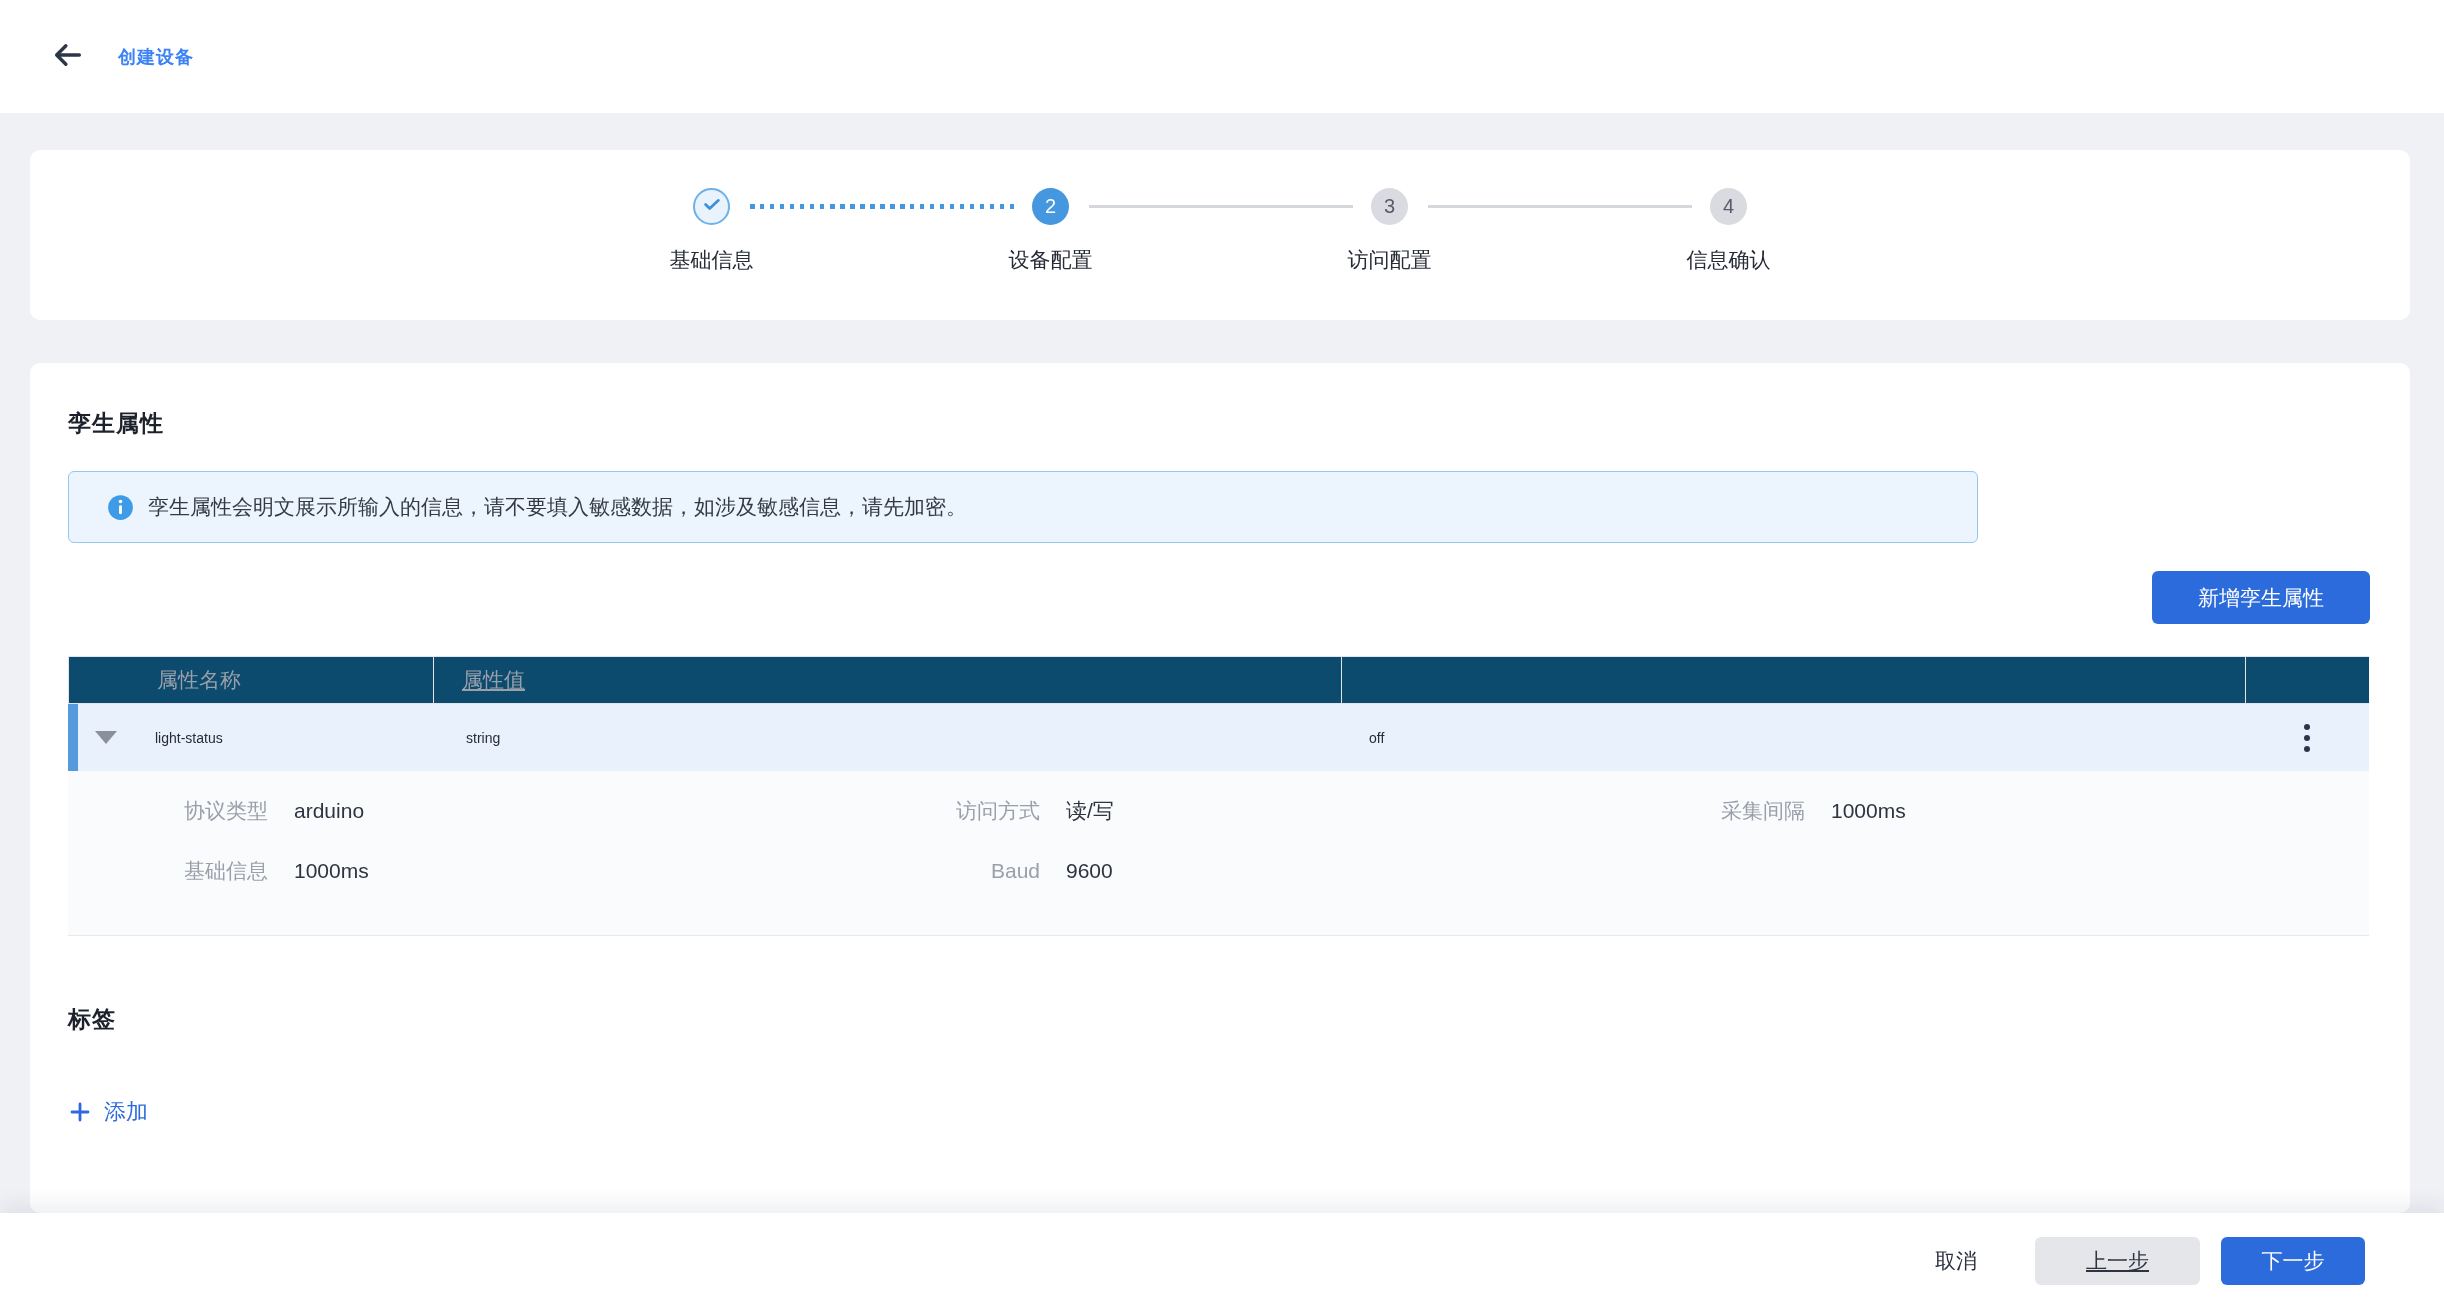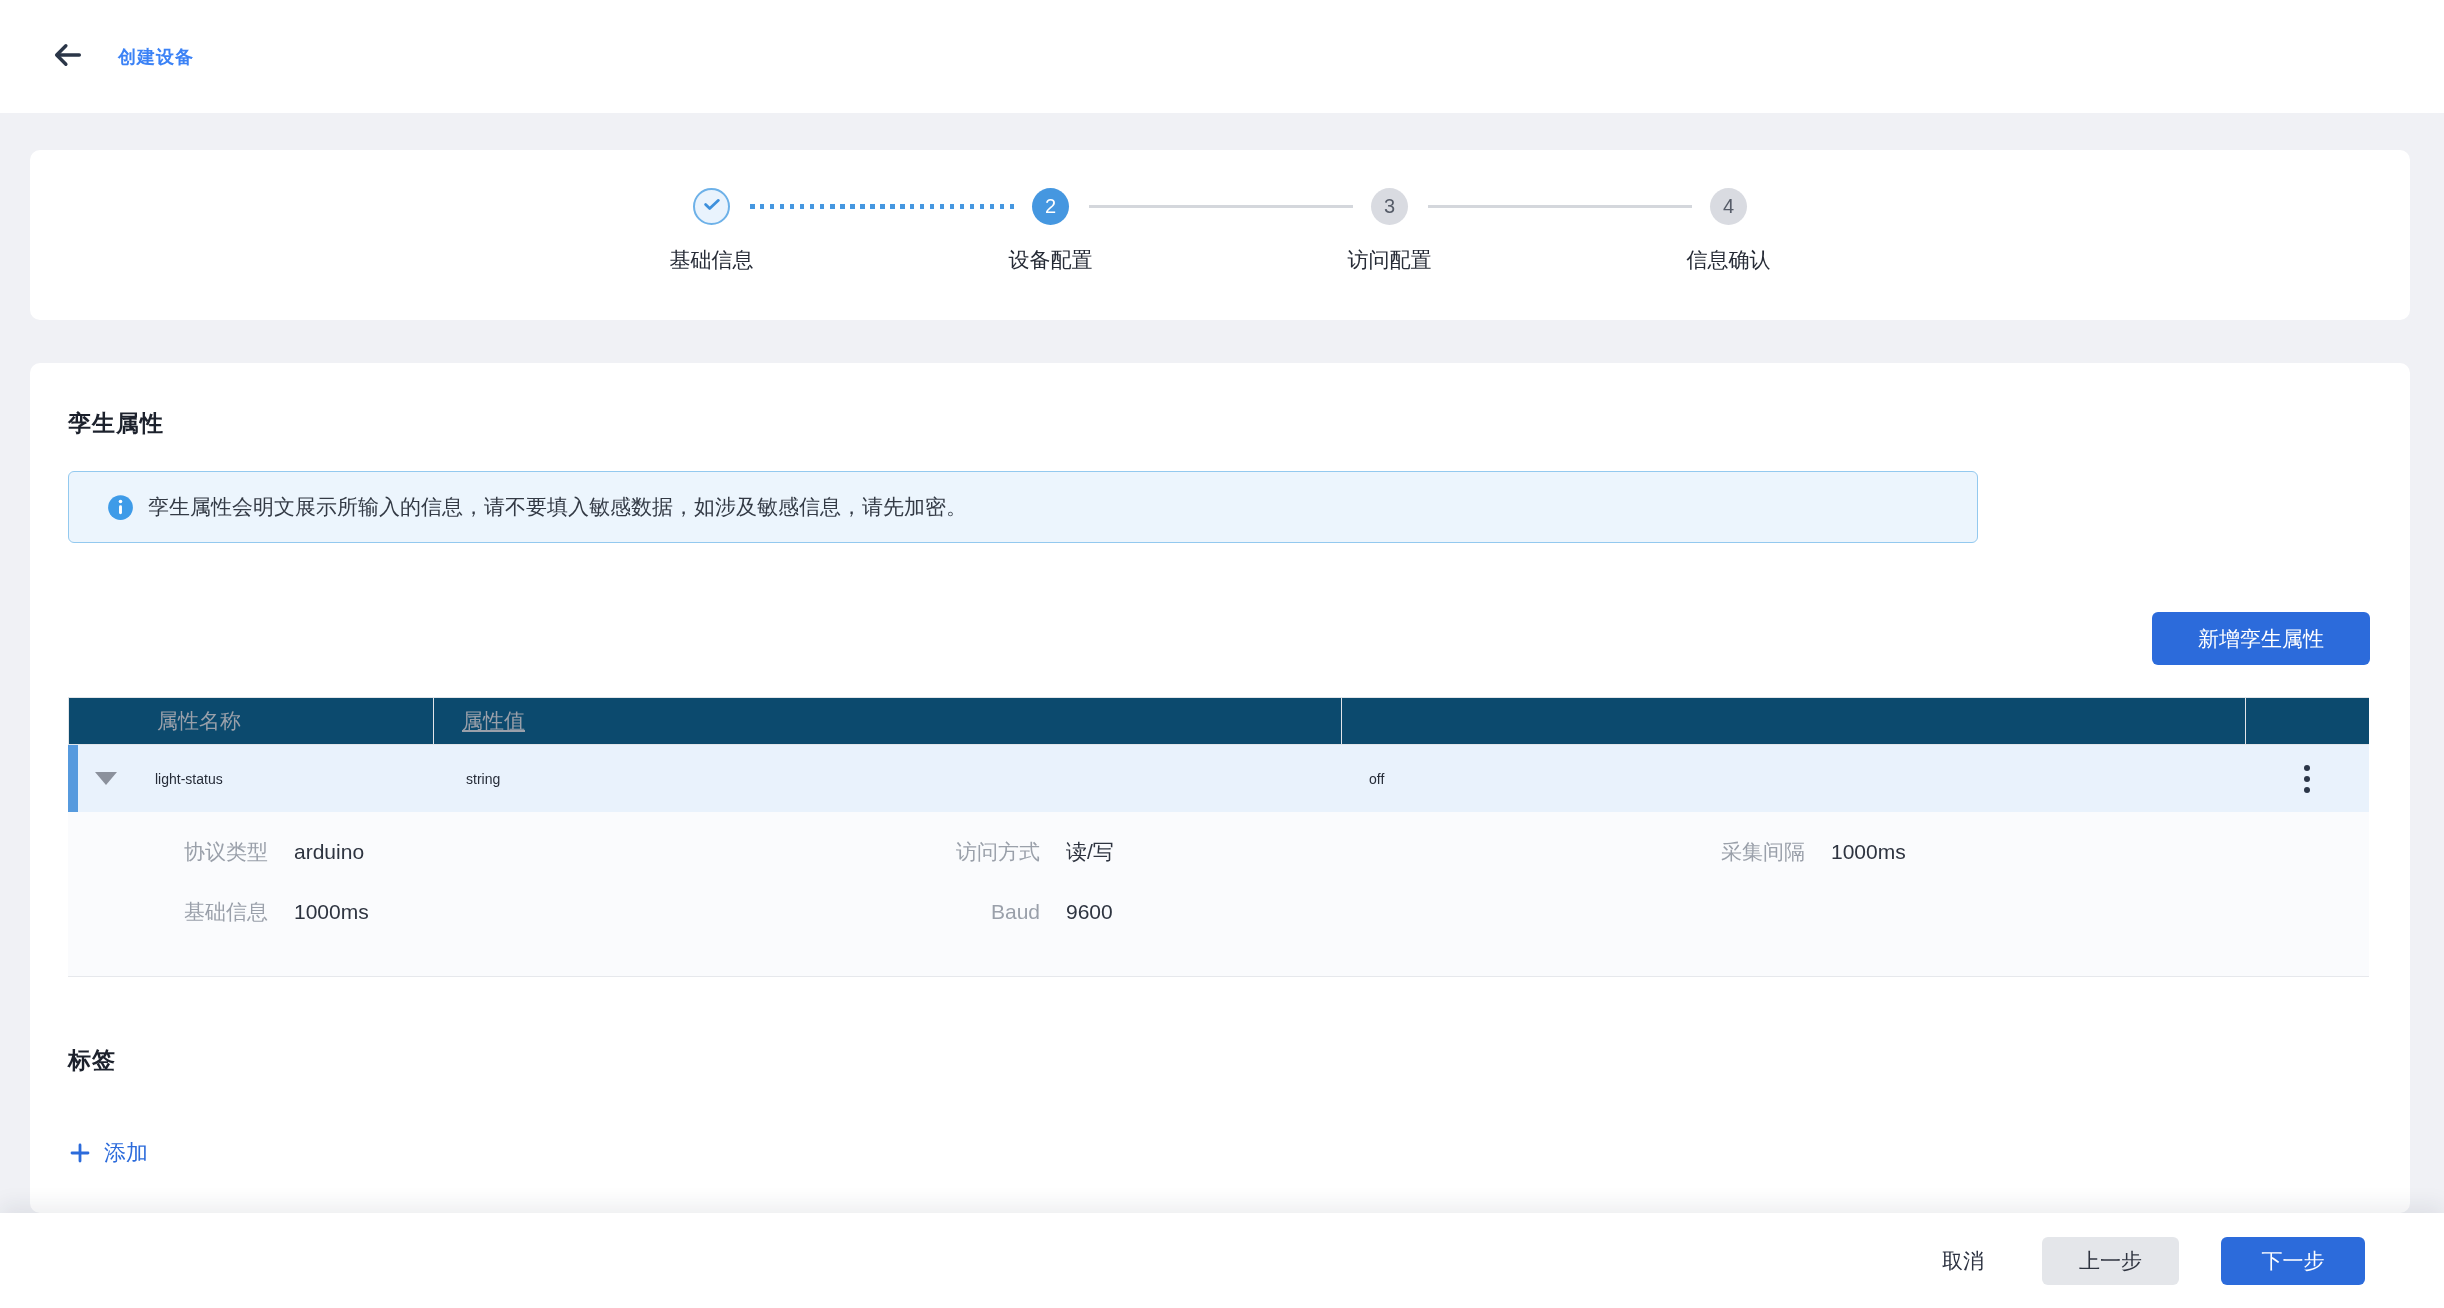--- a/index.html
+++ b/index.html
@@ -80,21 +80,21 @@
     background:var(--alert-bg);border:1px solid var(--alert-border);border-radius:6px;
     display:flex;align-items:center;padding-left:38px;
   }
   .alert-text{margin-left:14px;font-size:21px;color:#333a45;}
   .toolbar{margin-top:28px;display:flex;justify-content:flex-end;width:2302px;}
   .btn{
     border:none;border-radius:6px;cursor:pointer;
     font-size:21px;font-family:inherit;
   }
   .btn-primary{background:var(--primary);color:#ffffff;}
-  .add-twin-btn{width:218px;height:53px;margin-top:41px;}
+  .add-twin-btn{width:218px;height:53px;}
 
   
   .table{margin-top:30px;width:2301px;}
   .t-header{
     display:grid;grid-template-columns:365px 908px 904px 124px;
     height:48px;background:#0c4a6e;
     border-top:1px solid var(--line);border-bottom:1px solid var(--line);border-left:1px solid var(--line);margin-top:32px;
   }
   .t-header .th{
     display:flex;align-items:center;font-size:21px;color:var(--text-gray);
@@ -147,21 +147,21 @@
   
   .footer{
     position:absolute;left:0;right:0;bottom:0;height:95px;background:#ffffff;
     box-shadow:0 -8px 20px rgba(30,40,60,0.08);
     display:flex;align-items:center;justify-content:flex-end;padding-right:79px;
   }
   .cancel-btn{
     background:transparent;border:none;cursor:pointer;
     font-size:21px;color:#2b3140;font-family:inherit;margin-right:58px;
   }
-  .prev-btn{width:137px;height:48px;background:#e4e6ea;color:#2f3440;margin-right:42px;}
+  .prev-btn{width:165px;height:48px;background:#e4e6ea;color:#2f3440;margin-right:21px;text-decoration:underline;}
   .next-btn{width:144px;height:48px;}
 </style>
 </head>
 <body>
 
 <div class="app-header">
   <button class="back-btn">
     <span>
       <svg width="34" height="34" viewBox="0 0 24 24" fill="none" stroke="#2b3648" stroke-width="2.4" stroke-linecap="round" stroke-linejoin="round">
         <path d="M20 12H4.5"></path>

